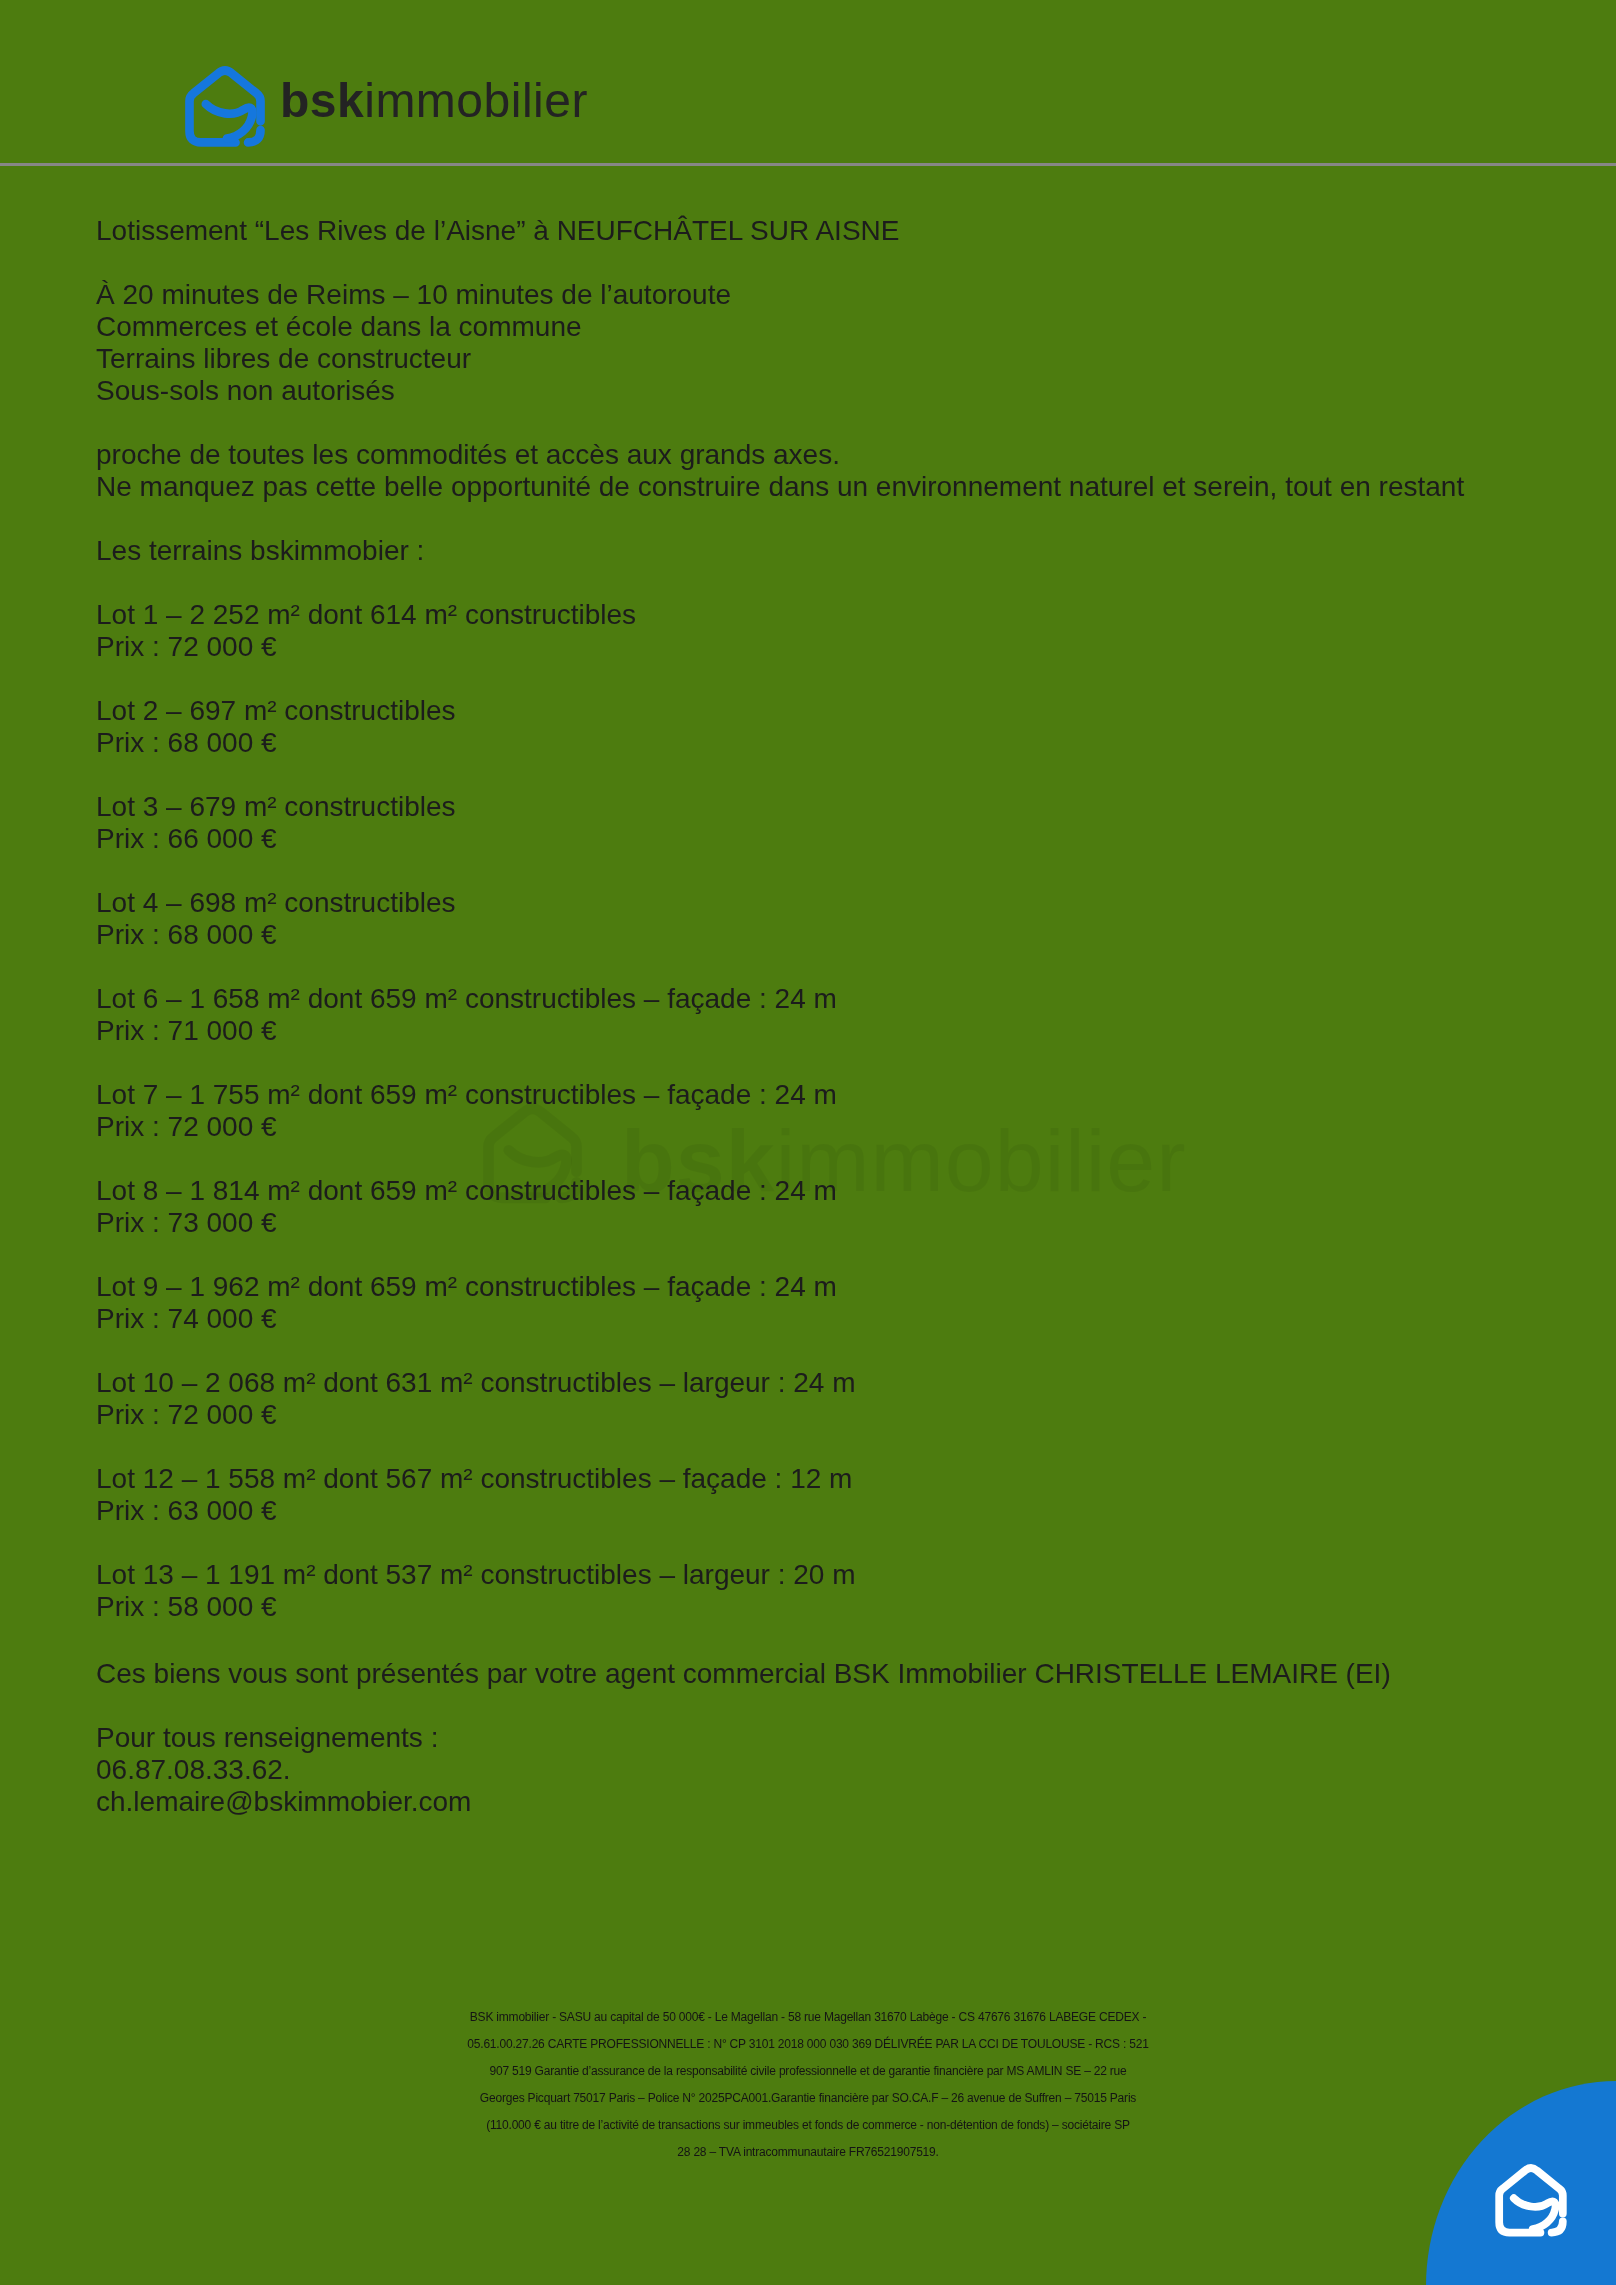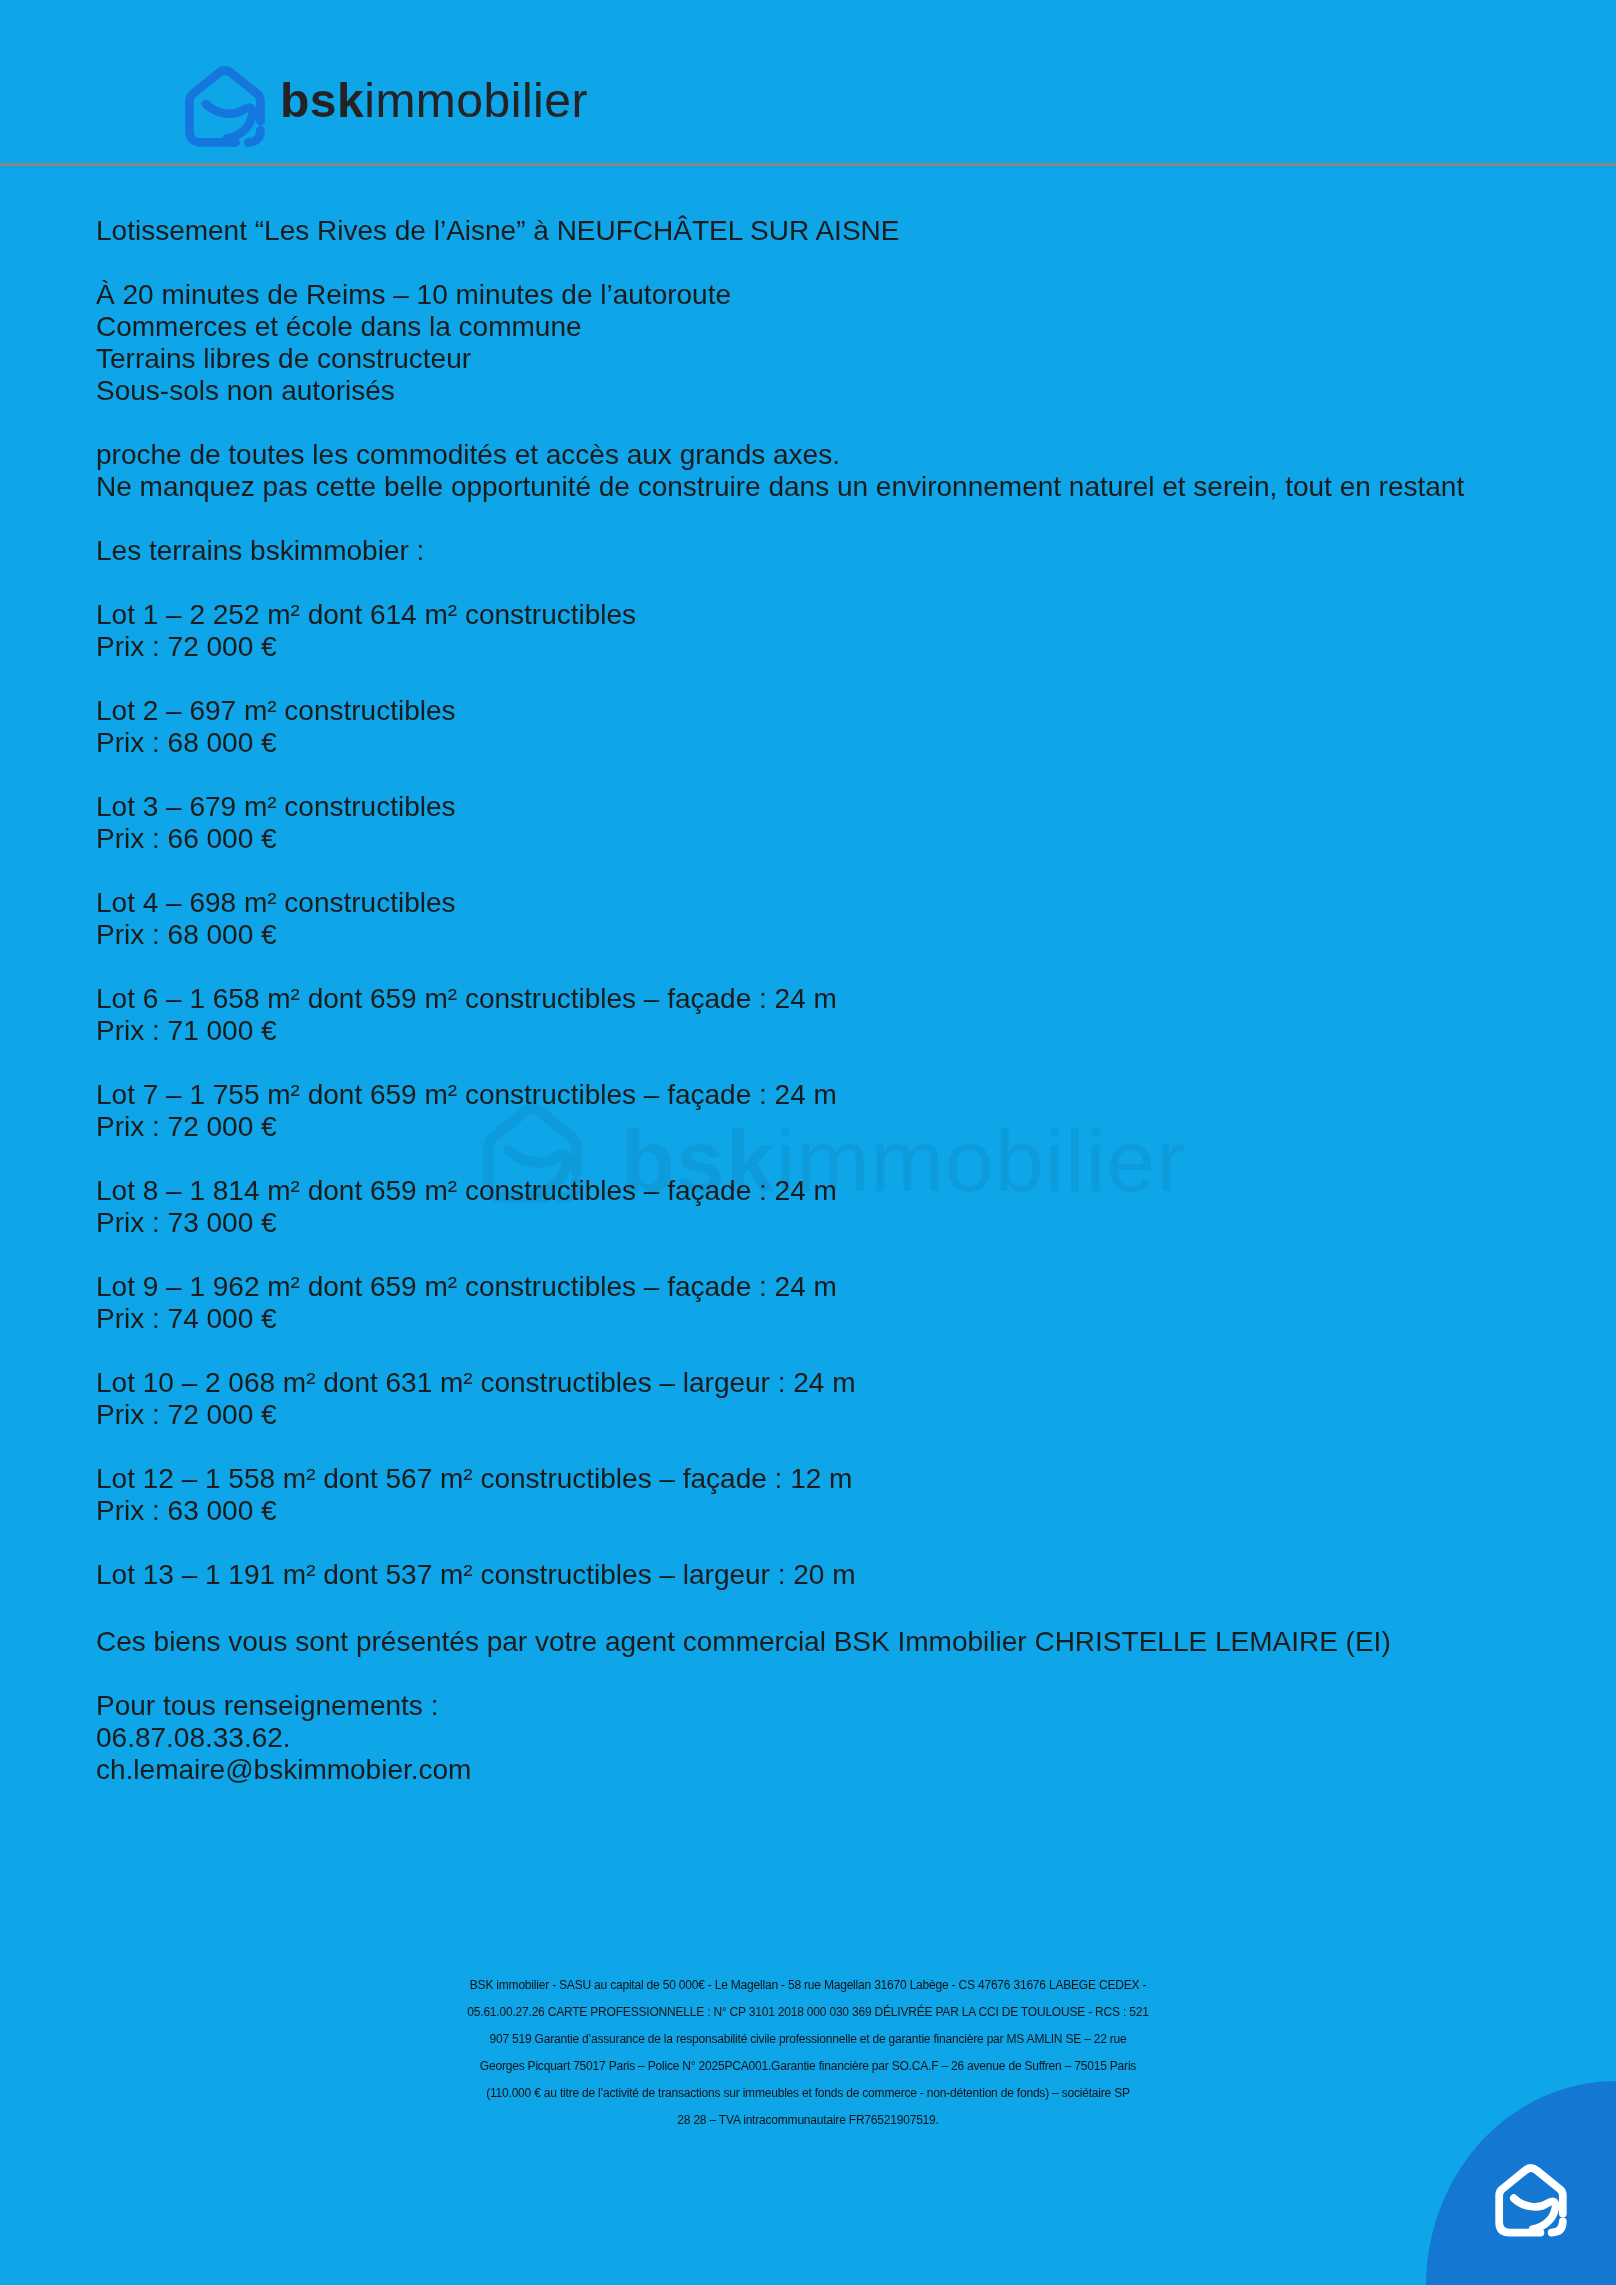--- a/index.html
+++ b/index.html
@@ -1,19 +1,19 @@
 <!DOCTYPE html>
 <html><head>
 <meta charset="utf-8">
 <style>
   html,body{margin:0;padding:0;background:#ffffff;}
   .page{
     position:relative;
     width:1616px;height:2286px;
-    background:#0ea5e9;
+    background:#4d7c0f;
     overflow:hidden;
     font-family:"Liberation Sans", sans-serif;
     color:#1c1c1c;
   }
   
   .header{
     position:relative;
     height:163px;
     border-bottom:3.8px solid #878787;
   }
@@ -141,20 +141,21 @@
     <div class="mt">
       <div class="ln">Lot 10 – 2 068 m² dont 631 m² constructibles – largeur : 24 m</div>
       <div class="ln">Prix : 72 000 €</div>
     </div>
     <div class="mt">
       <div class="ln">Lot 12 – 1 558 m² dont 567 m² constructibles – façade : 12 m</div>
       <div class="ln">Prix : 63 000 €</div>
     </div>
     <div class="mt">
       <div class="ln">Lot 13 – 1 191 m² dont 537 m² constructibles – largeur : 20 m</div>
+      <div class="ln">Prix : 58 000 €</div>
     </div>
 
     <div class="mt-lg ln">Ces biens vous sont présentés par votre agent commercial BSK Immobilier CHRISTELLE LEMAIRE (EI)</div>
 
     <div class="mt">
       <div class="ln">Pour tous renseignements :</div>
       <div class="ln">06.87.08.33.62.</div>
       <div class="ln">ch.lemaire@bskimmobier.com</div>
     </div>
 

